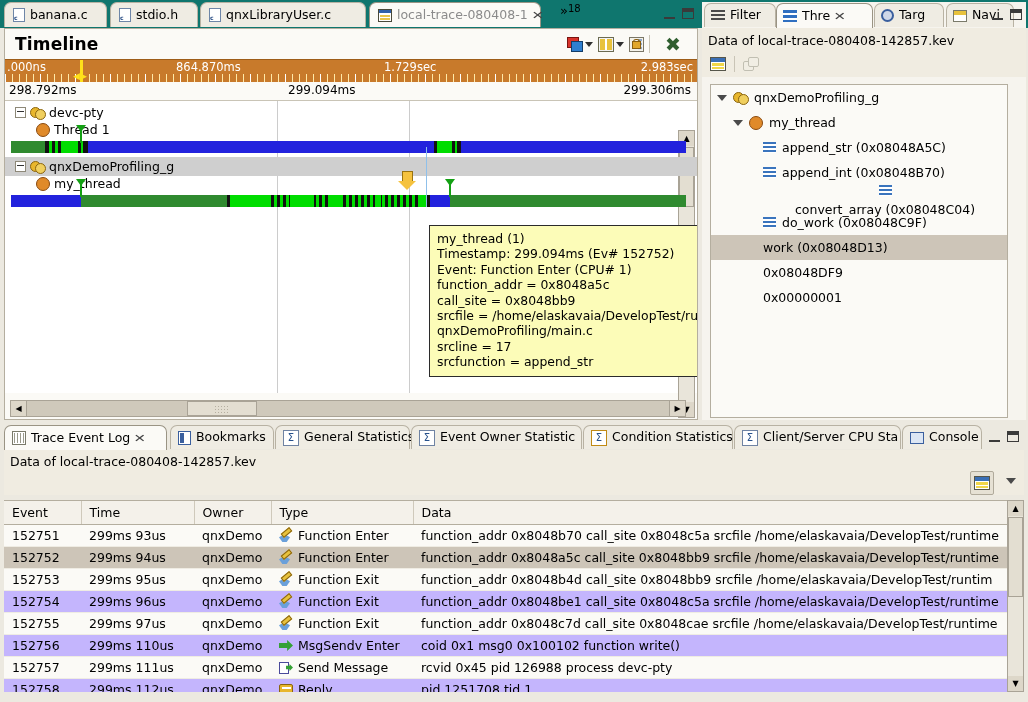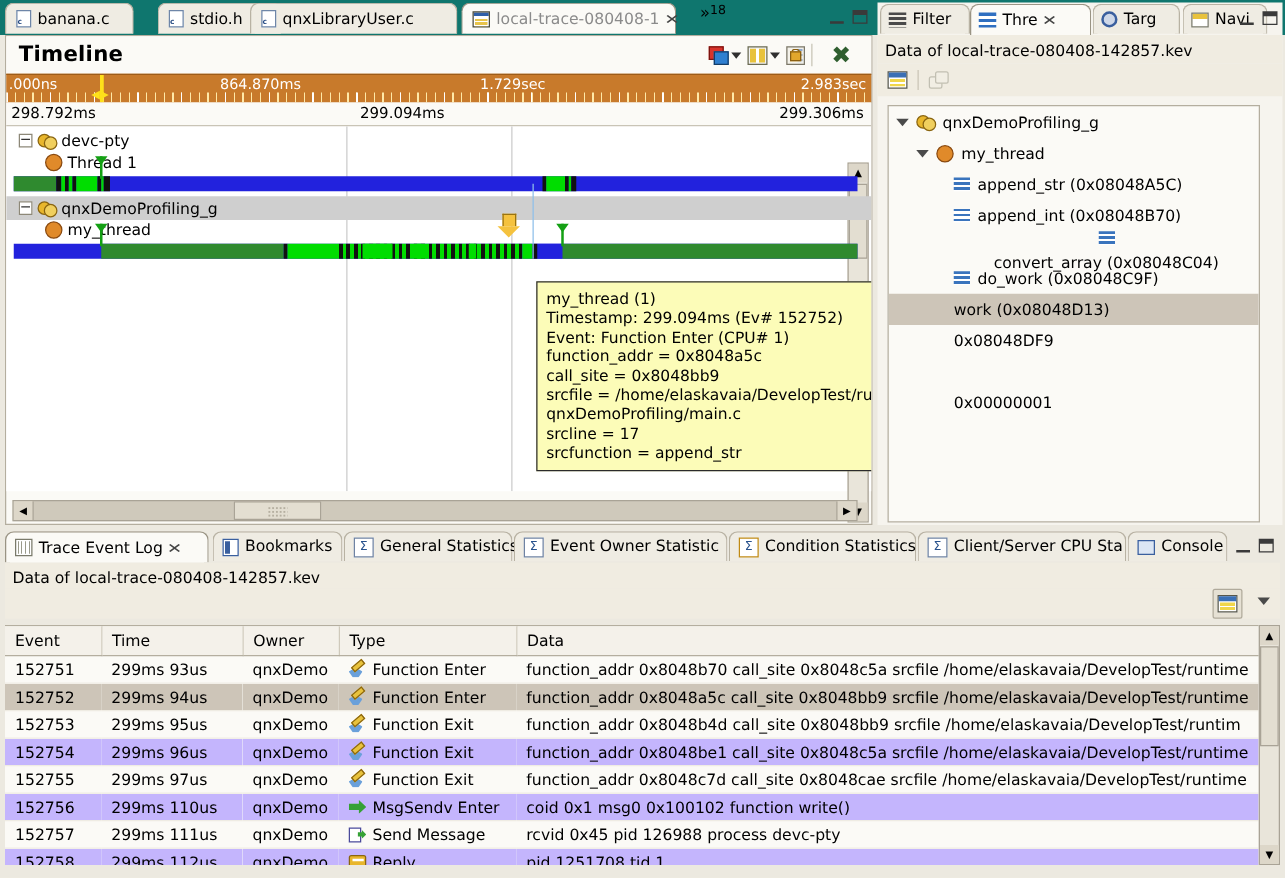--- a/index.html
+++ b/index.html
@@ -209,21 +209,21 @@
 <div class="app">
 
   <div class="tabstrip">
     <div class="tab inactive" style="left:4px;width:103px;">
       <span class="ico-file">
           <i></i>
           <b>c</b>
         </span>
       <span class="lbl">banana.c</span>
     </div>
-    <div class="tab inactive" style="left:126px;width:99px;">
+    <div class="tab inactive" style="left:110px;width:88px;">
       <span class="ico-file">
           <i></i>
           <b>c</b>
         </span>
       <span class="lbl">stdio.h</span>
     </div>
     <div class="tab inactive" style="left:200px;width:166px;">
       <span class="ico-file">
           <i></i>
           <b>c</b>
@@ -451,21 +451,21 @@
       <div class="tnode" style="padding-left:52px;">
         <span class="ico-lines"></span>
         <span>do_work (0x08048C9F)</span>
       </div>
       <div class="tnode sel" style="padding-left:52px;">
         <span>work (0x08048D13)</span>
       </div>
       <div class="tnode" style="padding-left:52px;">
         <span>0x08048DF9</span>
       </div>
-      <div class="tnode" style="padding-left:52px;margin-top:24px;">
+      <div class="tnode" style="padding-left:52px;">
         <span>0x00000001</span>
       </div>
     </div>
   </div>
 
   <div id="bottom-panel" style="position:absolute;">
     <div class="bt-tabs">
       <div class="tab active" style="left:0px;top:1px;width:163px;height:25px;padding:0 7px;">
         <span class="ico-tel"></span>
         <span class="lbl">Trace Event Log</span>

